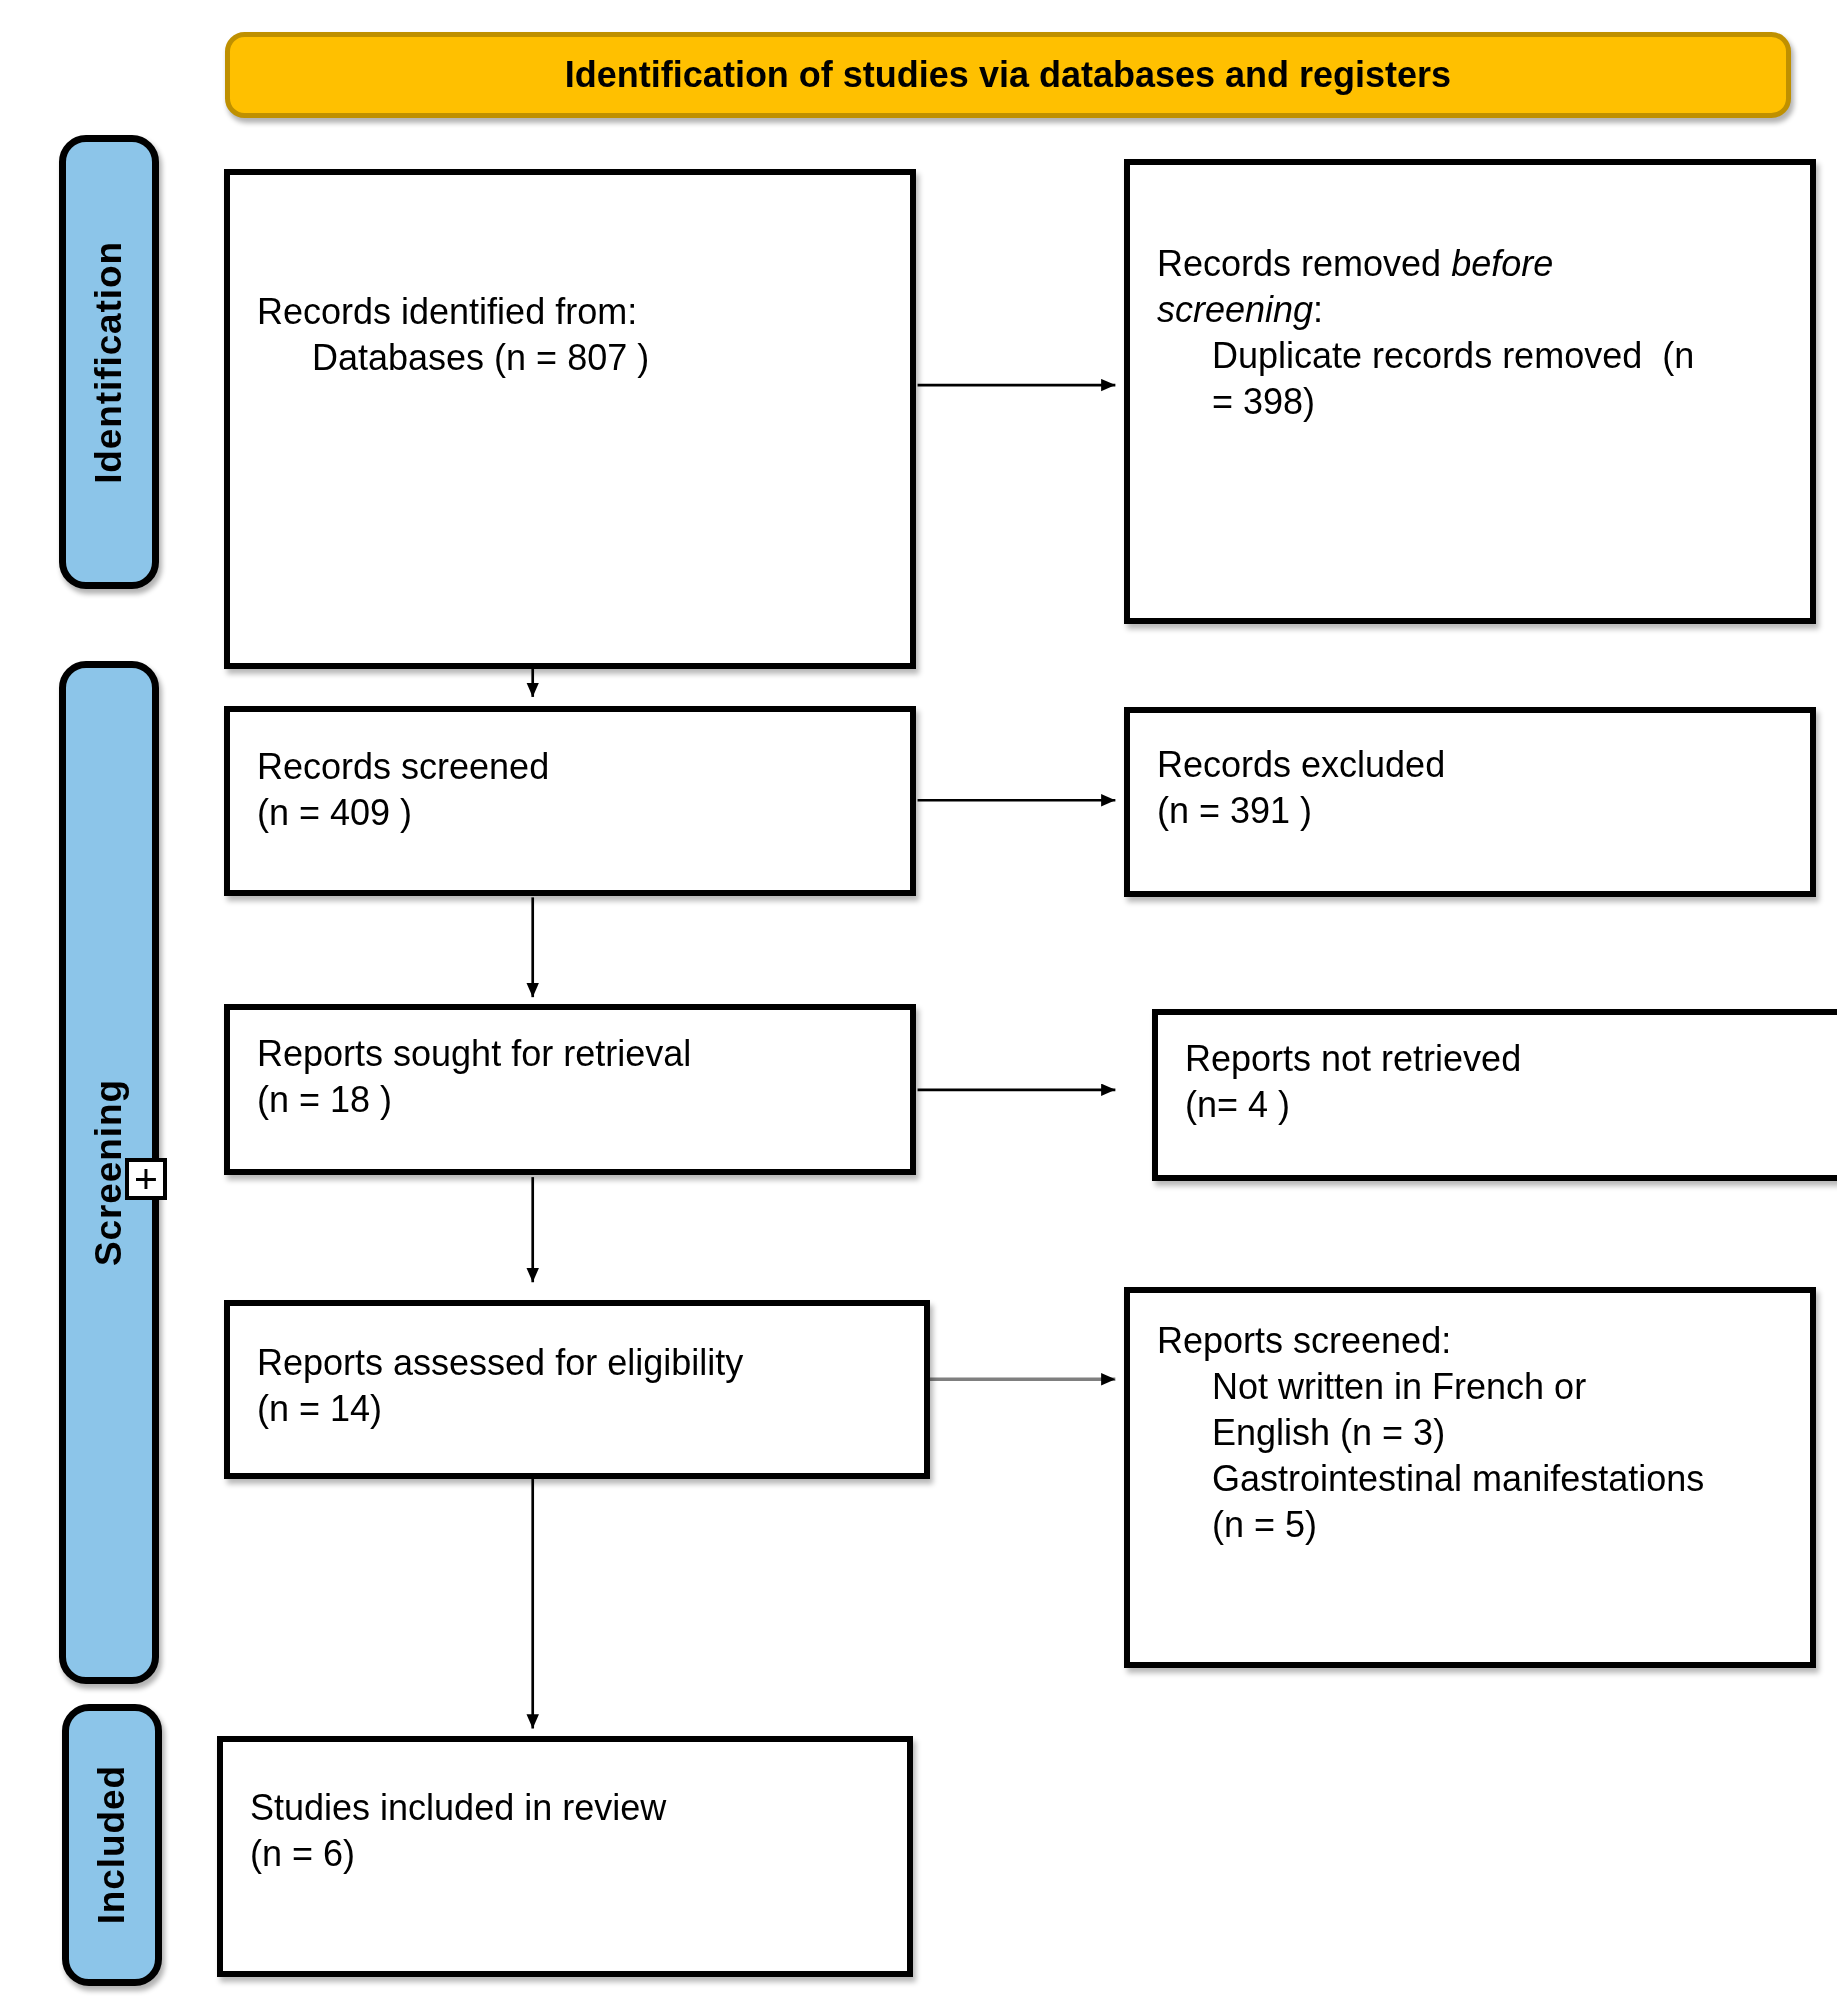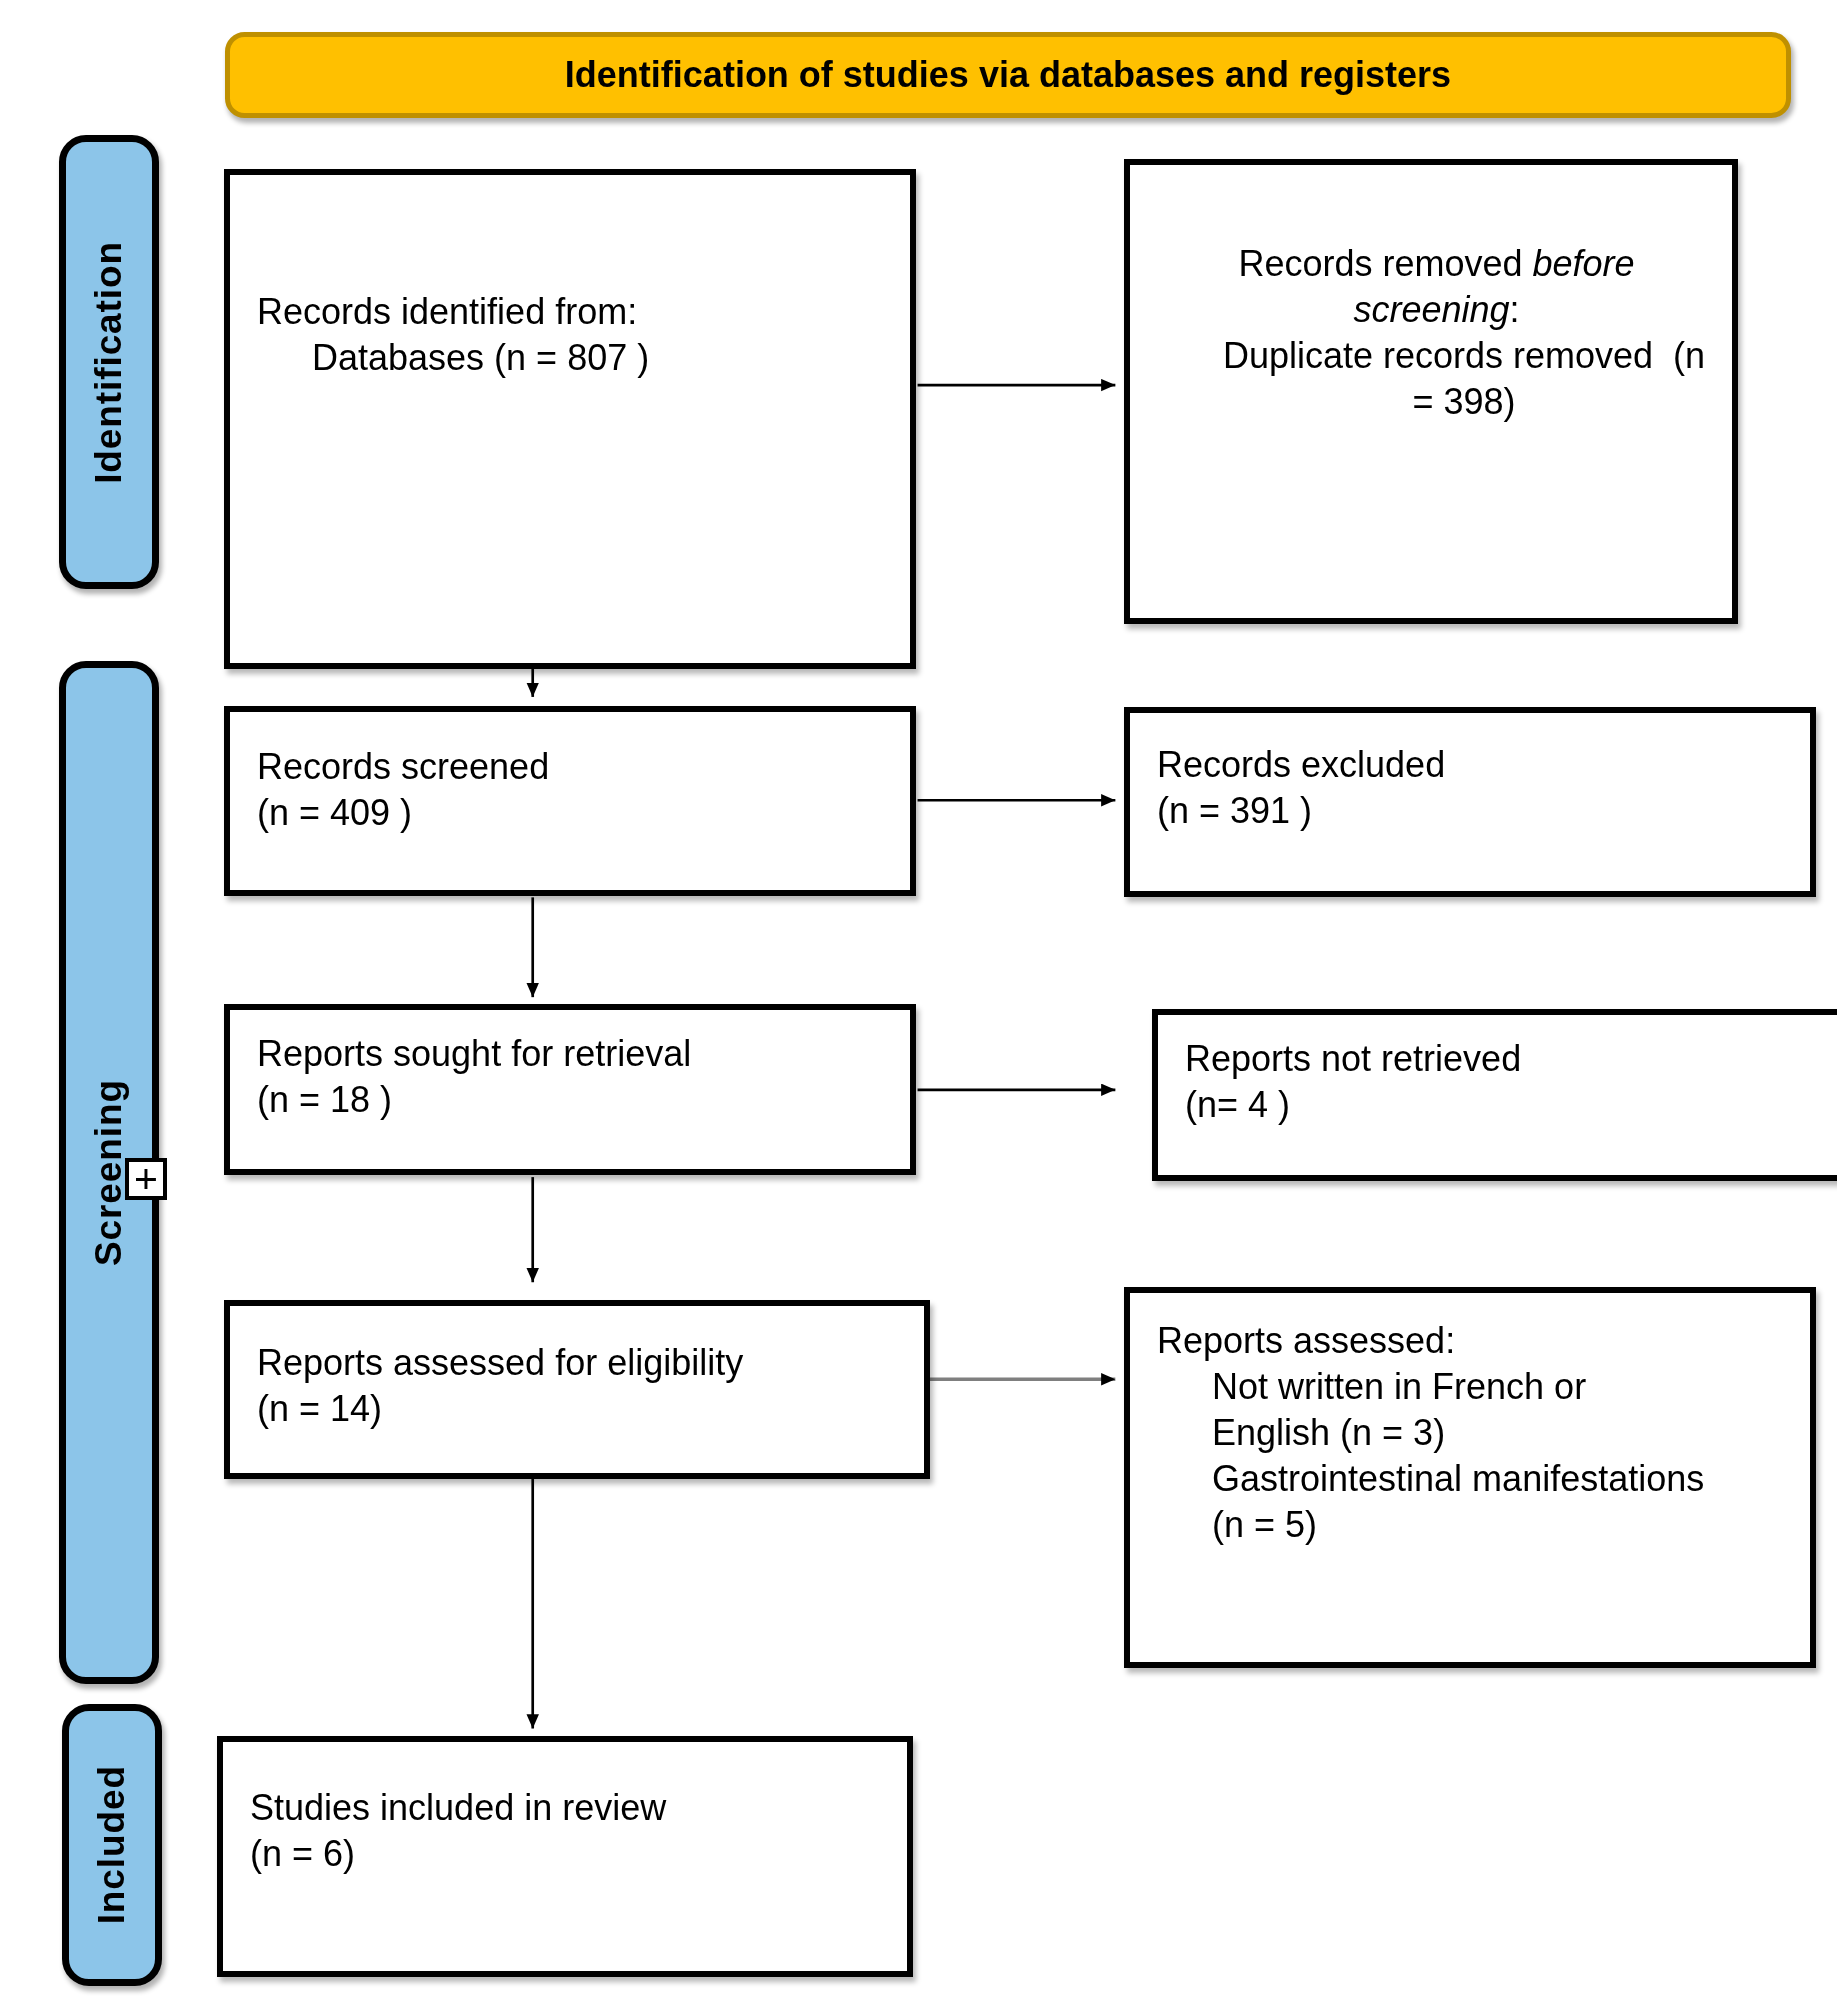--- a/index.html
+++ b/index.html
@@ -84,21 +84,21 @@
 
   <div class="expand-widget">
     <span>+</span>
   </div>
 
   <div class="box" style="left:208px;top:169px;width:692px;height:500px;padding-top:114px;">
       <div class="line"><span>Records identified from:</span></div>
       <div class="line indent"><span>Databases (n = 807 )</span></div>
     </div>
 
-  <div class="box" style="left:1108px;top:159px;width:614px;height:465px;padding-top:76px;align-items:center;">
+  <div class="box" style="left:1108px;top:159px;width:692px;height:465px;padding-top:76px;">
       <div class="line"><span>Records removed </span><span class="it">before</span></div>
       <div class="line"><span class="it">screening</span><span>:</span></div>
       <div class="line indent"><span>Duplicate records removed  (n</span></div>
       <div class="line indent"><span>= 398)</span></div>
     </div>
 
   <div class="box" style="left:208px;top:706px;width:692px;height:190px;padding-top:32px;">
       <div class="line"><span>Records screened</span></div>
       <div class="line"><span>(n = 409 )</span></div>
     </div>
@@ -117,21 +117,21 @@
       <div class="line"><span>Reports not retrieved</span></div>
       <div class="line"><span>(n= 4 )</span></div>
     </div>
 
   <div class="box" style="left:208px;top:1289px;width:706px;height:179px;padding-top:34px;margin-top:11px;">
       <div class="line"><span>Reports assessed for eligibility</span></div>
       <div class="line"><span>(n = 14)</span></div>
     </div>
 
   <div class="box" style="left:1108px;top:1287px;width:692px;height:381px;padding-top:25px;">
-      <div class="line"><span>Reports assessed:</span></div>
+      <div class="line"><span>Reports screened:</span></div>
       <div class="line indent"><span>Not written in French or</span></div>
       <div class="line indent"><span>English (n = 3)</span></div>
       <div class="line indent"><span>Gastrointestinal manifestations</span></div>
       <div class="line indent"><span>(n = 5)</span></div>
     </div>
 
   <div class="box" style="left:201px;top:1736px;width:696px;height:241px;padding-top:43px;">
       <div class="line"><span>Studies included in review</span></div>
       <div class="line"><span>(n = 6)</span></div>
     </div>

